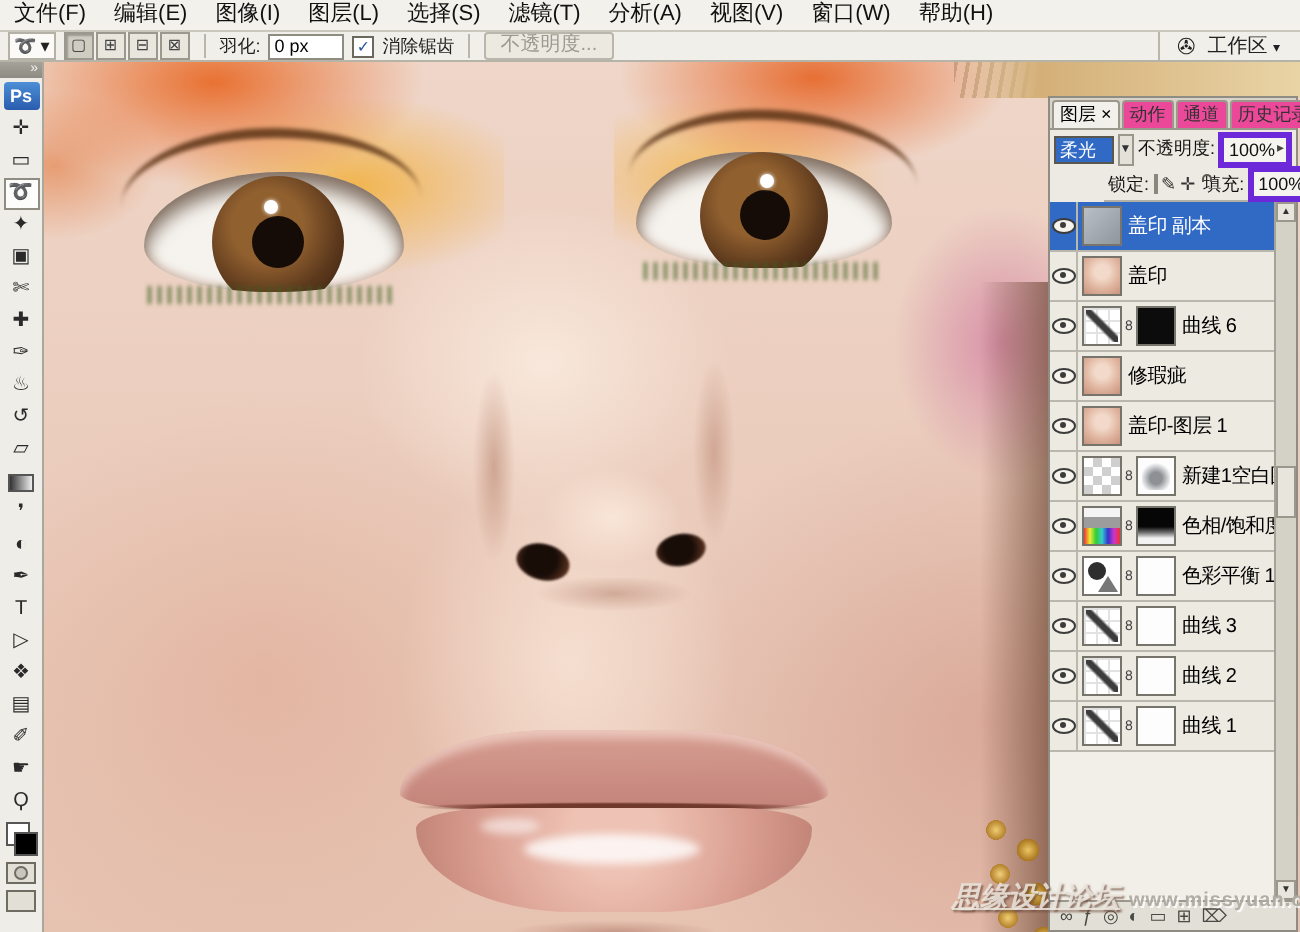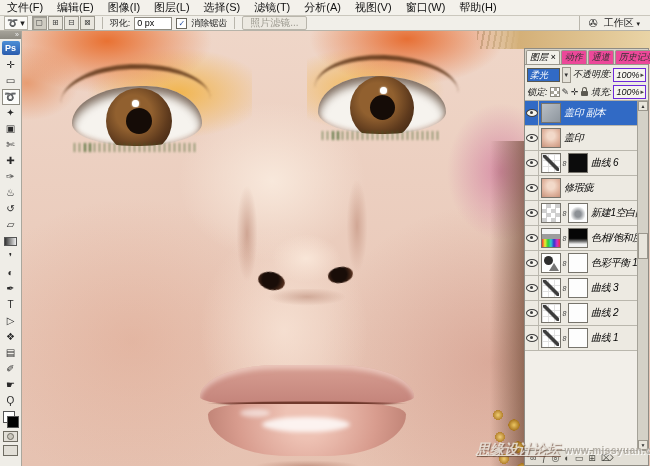--- a/index.html
+++ b/index.html
@@ -83,31 +83,31 @@
   #hair-top-right{left:455px;top:0;width:173px;height:18px;background:linear-gradient(90deg,rgba(212,176,120,0),#d4b078 25%,#e9d4a6),repeating-linear-gradient(100deg,rgba(124,92,44,.3) 0 2px,rgba(0,0,0,0) 2px 6px);}
   #earring{left:462px;top:372px;width:60px;height:86px;background:
     radial-gradient(7px 7px at 14px 12px,#f0cd72,#b4812c 70%,rgba(0,0,0,0) 72%),
     radial-gradient(8px 8px at 30px 22px,#ecc562,#a7751f 70%,rgba(0,0,0,0) 72%),
     radial-gradient(7px 7px at 16px 34px,#f2d07c,#b4812c 70%,rgba(0,0,0,0) 72%),
     radial-gradient(8px 8px at 34px 44px,#e7bd55,#9c6c1c 70%,rgba(0,0,0,0) 72%),
     radial-gradient(7px 7px at 20px 56px,#f0cd72,#b4812c 70%,rgba(0,0,0,0) 72%),
     radial-gradient(8px 8px at 38px 66px,#ecc562,#a7751f 70%,rgba(0,0,0,0) 72%),
     radial-gradient(7px 7px at 24px 78px,#e7bd55,#9c6c1c 70%,rgba(0,0,0,0) 72%);}
   
-  #layers-panel{position:absolute;left:524px;top:48px;width:125px;height:418px;background:#eceae2;border:1px solid #8f8c84;box-sizing:border-box;z-index:3;display:flex;flex-direction:column;font-size:10px;color:#111;font-style:italic;}
+  #layers-panel{position:absolute;left:524px;top:48px;width:125px;height:418px;background:#eceae2;border:1px solid #8f8c84;box-sizing:border-box;z-index:3;display:flex;flex-direction:column;font-size:10px;color:#111;}
   #panel-tabs{height:15px;background:#d7d3c9;border-bottom:1px solid #9b978d;display:flex;align-items:flex-end;padding-left:1px;gap:1px;}
   .ptab{padding:1px 3px;font-size:9px;line-height:11px;background:#ec4899;border:1px solid #9b978d;border-bottom:none;border-radius:2px 2px 0 0;white-space:nowrap;color:#333;}
   .ptab.active{background:#f2f0ea;color:#000;}
   #blend-row{height:17px;display:flex;align-items:center;gap:2px;padding:1px 2px;}
   #blend-select{width:44px;height:12px;background:#316ac5;color:#fff;font-size:9px;line-height:12px;padding-left:2px;border:1px solid #5a584e;white-space:nowrap;overflow:hidden;}
   #blend-arrow{width:11px;height:14px;border:1px solid #9b978d;background:#e4e1d8;font-size:6px;line-height:14px;text-align:center;color:#333;}
   .small-label{font-size:9px;white-space:nowrap;}
-  .val-box{border:1px solid #6d28d9;background:#f6f4ee;height:12px;line-height:12px;font-size:9px;padding:0 1px 0 2px;display:flex;align-items:center;justify-content:flex-end;}
+  .val-box{border:3px solid #6d28d9;background:#f6f4ee;height:12px;line-height:12px;font-size:9px;padding:0 1px 0 2px;display:flex;align-items:center;justify-content:flex-end;}
   .spin{font-size:7px;color:#444;margin-left:1px;}
-  #lock-row{height:16px;display:flex;align-items:center;gap:2px;padding:0 2px;border-bottom:1px solid #b2afa5;}
+  #lock-row{height:16px;display:flex;align-items:center;gap:2px;padding:0 2px;border-bottom:1px solid #b2afa5;margin-left:27px;}
   .checkic{width:8px;height:8px;border:1px solid #8a877d;background:conic-gradient(#a9a69c 25%,#fff 0 50%,#a9a69c 0 75%,#fff 0) 0 0/6px 6px;}
   .lock-glyph{font-size:9px;line-height:10px;color:#333;}
   .lockic{width:7px;height:5px;background:#5d5a52;border-radius:1px;position:relative;margin-top:3px;}
   .lockic::before{content:'';position:absolute;left:1px;top:-4px;width:3px;height:3px;border:1px solid #5d5a52;border-bottom:none;border-radius:3px 3px 0 0;}
   #layers-list{flex:1;position:relative;background:#f2efe9;overflow:hidden;}
   .lrow{position:relative;width:112px;height:25px;display:flex;align-items:center;background:#edeae2;border-bottom:1px solid #bab7ad;box-sizing:border-box;}
   .lrow.selected{background:#316ac5;}
   .lrow.selected .lname{color:#fff;}
   .eyecell{width:13px;height:100%;display:flex;align-items:center;justify-content:center;border-right:1px solid #bab7ad;flex:none;}
   .eyeic{display:inline-block;width:10px;height:6px;border:1px solid #3c3c3c;border-radius:50%;position:relative;background:#f5f3ec;}
@@ -172,21 +172,21 @@
         <span class="mode-btn">⊞</span>
         <span class="mode-btn">⊟</span>
         <span class="mode-btn">⊠</span>
       </div>
     <div class="vsep"></div>
     <span class="small-label">羽化:</span>
     <span class="opt-input">0 px</span>
     <span class="checkbox">✓</span>
     <span class="small-label">消除锯齿</span>
     <div class="vsep"></div>
-    <span class="btn-disabled">照片滤镜...</span>
+    <span class="btn-disabled">不透明度...</span>
     <div id="opt-right">
       <span style="font-size:11px;">✇</span>
       <span>
         <span>工作区</span>
         <span style="font-size:7px;">▾</span>
       </span>
     </div>
   </div>
 
   <div id="toolbox">
@@ -320,20 +320,27 @@
           <span class="eyecell">
             <span class="eyeic"></span>
           </span>
           <span class="lthumb t-photo"></span>
           <span class="lname">修瑕疵</span>
         </div>
         <div class="lrow">
           <span class="eyecell">
             <span class="eyeic"></span>
           </span>
+          <span class="lthumb t-photo"></span>
+          <span class="lname">盖印-图层 1</span>
+        </div>
+        <div class="lrow">
+          <span class="eyecell">
+            <span class="eyeic"></span>
+          </span>
           <span class="lthumb t-checker"></span>
           <span class="chain">8</span>
           <span class="lmask m-blob"></span>
           <span class="lname">新建1空白图层</span>
         </div>
         <div class="lrow">
           <span class="eyecell">
             <span class="eyeic"></span>
           </span>
           <span class="lthumb t-huesat"></span>

